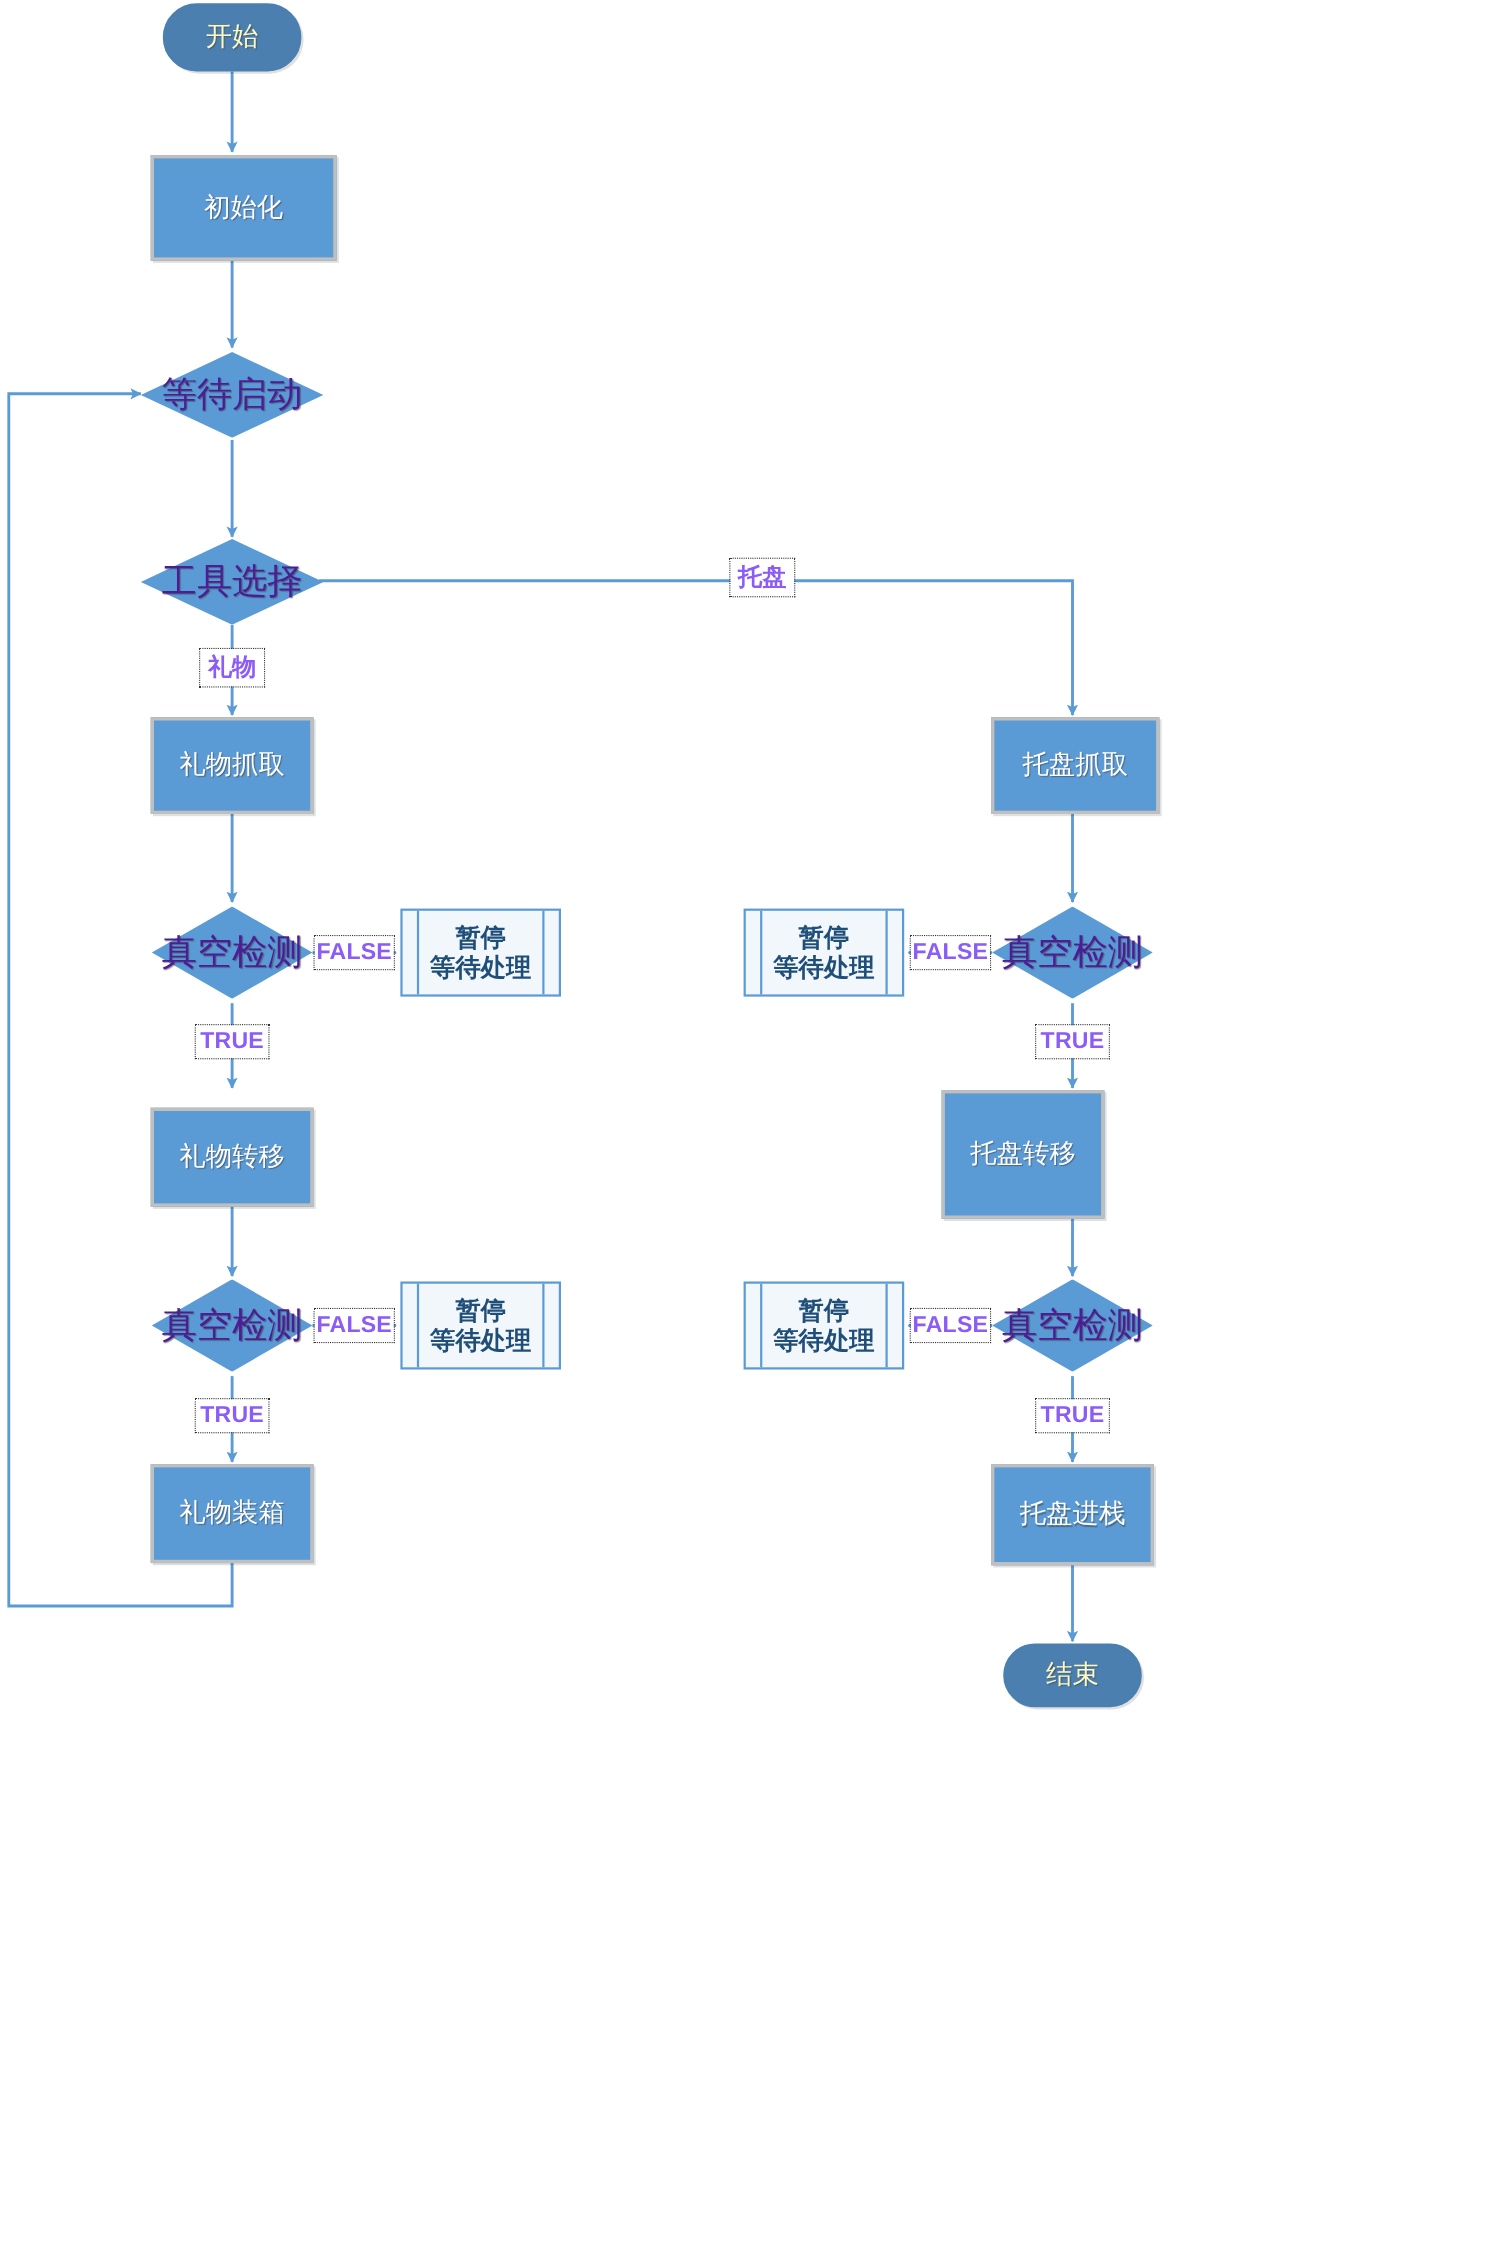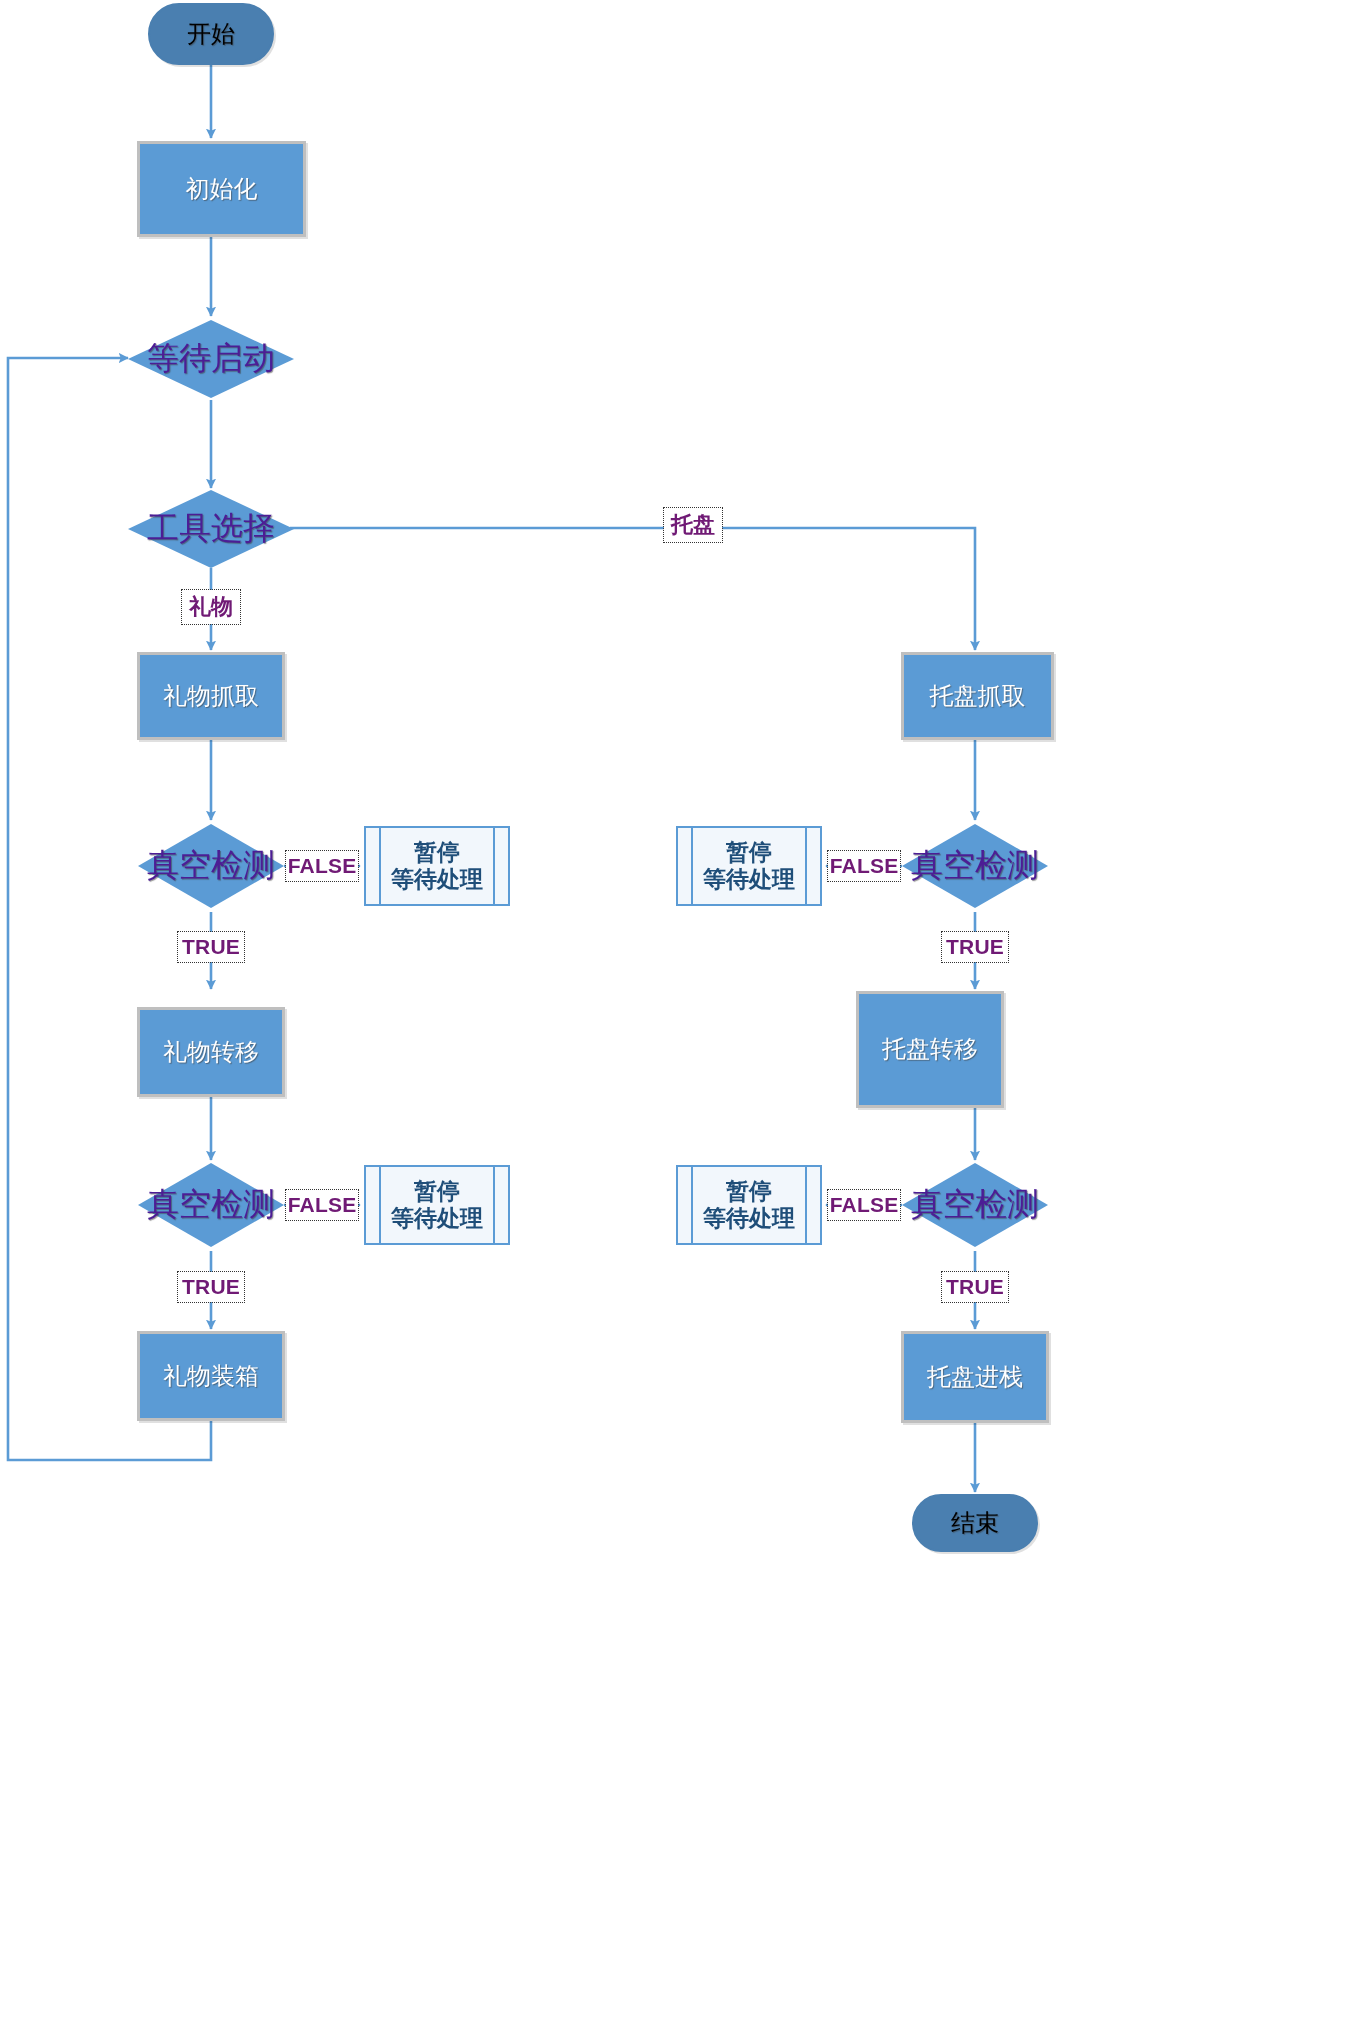--- a/index.html
+++ b/index.html
@@ -18,32 +18,32 @@
   
   .dec{background:transparent;}
   .dec .dia{position:absolute;left:0;top:0;width:100%;height:100%;
             background:#5B9BD5;
             -webkit-clip-path:polygon(50% 0,100% 50%,50% 100%,0 50%);
             clip-path:polygon(50% 0,100% 50%,50% 100%,0 50%);}
   .dec .lbl{color:#4c1d95;font-size:32px;text-shadow:1px 1px 1px rgba(60,60,60,.55);}
 
   
   .term{background:#4A7FB0;border:2px solid #4A7FB0;border-radius:46px;box-shadow:2px 2px 0 rgba(0,0,0,.12);}
-  .term .lbl{color:#000000;font-size:24px;text-shadow:1px 1px 1px rgba(60,60,60,.5);}
+  .term .lbl{color:#fef9c3;font-size:24px;text-shadow:1px 1px 1px rgba(60,60,60,.5);}
 
   
   .pre{background:#F2F7FC;border:2px solid #5B9BD5;}
   .pre::before,.pre::after{content:"";position:absolute;top:0;bottom:0;width:2px;background:#5B9BD5;}
   .pre::before{left:13px;}
   .pre::after{right:13px;}
   .pre .lbl{color:#1F4E79;font-size:23px;font-weight:700;}
 
   
   .elabel{position:absolute;z-index:6;display:flex;align-items:center;justify-content:center;
-          background:#ffffff;color:#701a75;font-size:22px;font-weight:700;
+          background:#ffffff;color:#8b5cf6;font-size:22px;font-weight:700;
           outline:1px dotted #333;outline-offset:0;box-sizing:border-box;padding:1px 3px;}
   .elabel.latin{font-size:21px;letter-spacing:.2px;}
 </style>
 </head>
 <body>
 
 <div id="canvas">
 
   <svg id="wires" viewBox="0 0 1368 2037" xmlns="http://www.w3.org/2000/svg">
     <defs>

